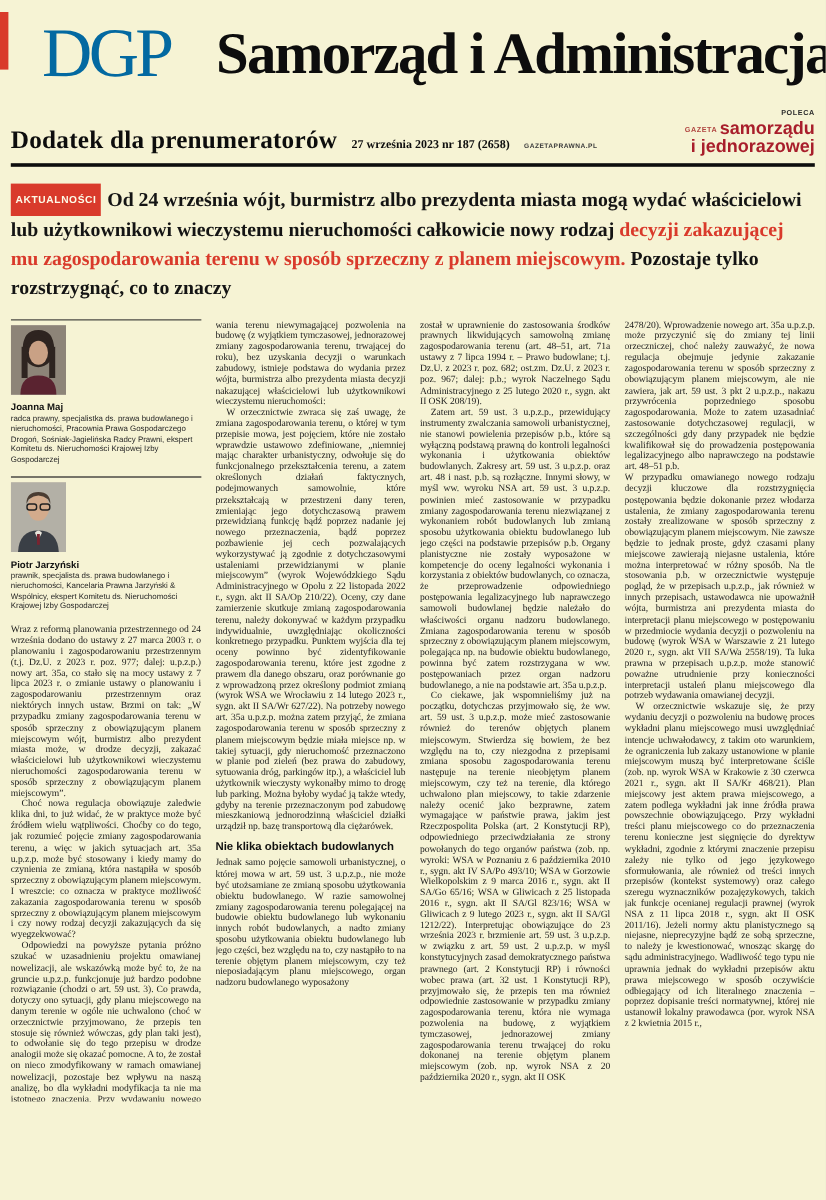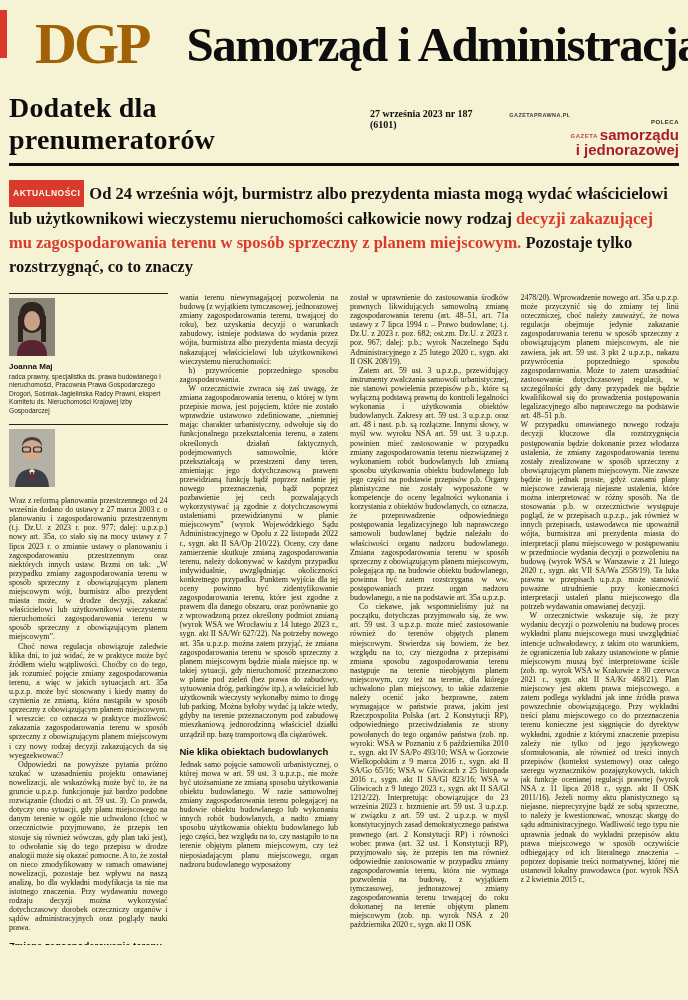--- a/index.html
+++ b/index.html
@@ -3,26 +3,26 @@
 <meta charset="utf-8">
 <style>
   html,body{margin:0;padding:0;}
   body{background:#e8e6cf;font-family:"Liberation Serif",serif;}
   .page{position:relative;width:688px;height:1000px;margin:0 auto;background:#f6f3d4;color:#141414;overflow:hidden;}
   .inner{padding:0 9px;}
 
   
   .red-bar{position:absolute;left:0;top:10px;width:7px;height:48px;background:#d93a2b;}
   .masthead-top{display:flex;align-items:flex-start;padding:14px 0 0 26px;height:72px;}
-  .dgp-logo{font-family:"Liberation Serif",serif;font-weight:700;font-size:58px;line-height:60px;letter-spacing:-3px;color:#a16207;}
+  .dgp-logo{font-family:"Liberation Serif",serif;font-weight:400;font-size:58px;line-height:60px;letter-spacing:-3px;color:#0369a1;}
   .mast-divider{width:2px;height:64px;background:#0d0d0d;margin:4px 18px 0 20px;}
   .mast-title{font-family:"Liberation Serif",serif;font-weight:700;font-size:49px;line-height:62px;letter-spacing:-1.5px;color:#0d0d0d;white-space:nowrap;}
   .masthead-sub{display:flex;align-items:flex-end;justify-content:space-between;margin-top:6px;}
   .sub-left{display:flex;align-items:baseline;gap:12px;}
-  .dodatek{font-family:"Liberation Serif",serif;font-weight:700;font-size:28px;letter-spacing:.2px;color:#0d0d0d;}
+  .dodatek{font-family:"Liberation Serif",serif;font-weight:700;font-size:21px;letter-spacing:.2px;color:#0d0d0d;}
   .issue{font-family:"Liberation Serif",serif;font-weight:700;font-size:10px;color:#0d0d0d;}
   .site{font-family:"Liberation Sans",sans-serif;font-weight:700;font-size:5.5px;color:#3a3a3a;letter-spacing:.4px;}
   .sub-right{text-align:right;line-height:1;}
   .poleca{font-family:"Liberation Sans",sans-serif;font-weight:700;font-size:6px;color:#2b2b2b;letter-spacing:.5px;margin-bottom:3px;}
   .brand{font-family:"Liberation Sans",sans-serif;font-weight:700;color:#a81e2b;font-size:15px;line-height:13px;}
   .brand .gz{font-size:6px;font-weight:700;color:#b04540;letter-spacing:.5px;margin-right:2px;vertical-align:2px;}
   .mast-rule{height:3px;background:#0d0d0d;margin-top:7px;}
 
   
   .headline{font-family:"Liberation Serif",serif;font-weight:700;font-size:42px;line-height:46px;letter-spacing:-1px;word-spacing:-1px;color:#0b0b0b;margin-top:20px;}
@@ -56,21 +56,21 @@
 
     <div class="masthead">
       <div class="masthead-top">
         <div class="dgp-logo">DGP</div>
         <div class="mast-divider"></div>
         <div class="mast-title">Samorząd i Administracja</div>
       </div>
       <div class="masthead-sub">
         <div class="sub-left">
           <span class="dodatek">Dodatek dla prenumeratorów</span>
-          <span class="issue">27 września 2023 nr 187 (6101)</span>
+          <span class="issue">27 września 2023 nr 187 (2658)</span>
           <span class="site">GAZETAPRAWNA.PL</span>
         </div>
         <div class="sub-right">
           <div class="poleca">POLECA</div>
           <div class="brand">
             <span class="gz">GAZETA</span><span>samorządu</span>
           </div>
           <div class="brand">i jednorazowej</div>
         </div>
       </div>
@@ -109,34 +109,37 @@
                 <rect width="46" height="58" fill="#b3b0a6"></rect>
                 <ellipse cx="23" cy="21" rx="9" ry="11" fill="#d3ab8c"></ellipse>
                 <path d="M13 18 Q13 8 23 8 Q33 8 33 18 L31 14 Q27 11 23 11 Q19 11 15 14 Z" fill="#4a3c32"></path>
                 <rect x="13.5" y="18" width="8" height="5" rx="2" fill="none" stroke="#222" stroke-width="1.2"></rect>
                 <rect x="24.5" y="18" width="8" height="5" rx="2" fill="none" stroke="#222" stroke-width="1.2"></rect>
                 <path d="M6 58 Q7 40 23 40 Q39 40 40 58 Z" fill="#3a3f46"></path>
                 <path d="M20 42 L23 48 L26 42 Q24 40 23 40 Q22 40 20 42 Z" fill="#e9e6dc"></path>
                 <rect x="21.8" y="43" width="2.4" height="9" fill="#7a2430"></rect>
               </svg>
             </div>
+            <div class="author-meta">
+              <div class="author-name">Piotr Jarzyński</div>
+              <div class="author-bio">prawnik, specjalista ds. prawa budowlanego i nieruchomości, Kancelaria Prawna Jarzyński &amp; Wspólnicy, ekspert Komitetu ds. Nieruchomości Krajowej Izby Gospodarczej</div>
+            </div>
           </div>
         </div>
         <div class="clip" style="height:528px;">
           <p class="noindent">Wraz z reformą planowania przestrzennego od 24 września dodano do ustawy z 27 marca 2003 r. o planowaniu i zagospodarowaniu przestrzennym (t.j. Dz.U. z 2023 r. poz. 977; dalej: u.p.z.p.) nowy art. 35a, co stało się na mocy ustawy z 7 lipca 2023 r. o zmianie ustawy o planowaniu i zagospodarowaniu przestrzennym oraz niektórych innych ustaw. Brzmi on tak: „W przypadku zmiany zagospodarowania terenu w sposób sprzeczny z obowiązującym planem miejscowym wójt, burmistrz albo prezydent miasta może, w drodze decyzji, zakazać właścicielowi lub użytkownikowi wieczystemu nieruchomości zagospodarowania terenu w sposób sprzeczny z obowiązującym planem miejscowym”.</p>
           <p>Choć nowa regulacja obowiązuje zaledwie klika dni, to już widać, że w praktyce może być źródłem wielu wątpliwości. Choćby co do tego, jak rozumieć pojęcie zmiany zagospodarowania terenu, a więc w jakich sytuacjach art. 35a u.p.z.p. może być stosowany i kiedy mamy do czynienia ze zmianą, która nastąpiła w sposób sprzeczny z obowiązującym planem miejscowym. I wreszcie: co oznacza w praktyce możliwość zakazania zagospodarowania terenu w sposób sprzeczny z obowiązującym planem miejscowym i czy nowy rodzaj decyzji zakazujących da się wyegzekwować?</p>
           <p>Odpowiedzi na powyższe pytania próżno szukać w uzasadnieniu projektu omawianej nowelizacji, ale wskazówką może być to, że na gruncie u.p.z.p. funkcjonuje już bardzo podobne rozwiązanie (chodzi o art. 59 ust. 3). Co prawda, dotyczy ono sytuacji, gdy planu miejscowego na danym terenie w ogóle nie uchwalono (choć w orzecznictwie przyjmowano, że przepis ten stosuje się również wówczas, gdy plan taki jest), to odwołanie się do tego przepisu w drodze analogii może się okazać pomocne. A to, że został on nieco zmodyfikowany w ramach omawianej nowelizacji, pozostaje bez wpływu na naszą analizę, bo dla wykładni modyfikacja ta nie ma istotnego znaczenia. Przy wydawaniu nowego rodzaju decyzji można wykorzystać dotychczasowy dorobek orzeczniczy organów i sądów administracyjnych oraz poglądy nauki prawa.</p>
           <h3>Zmiana zagospodarowania terenu, czyli co?</h3>
 
         </div>
       </div>
 
       <div class="col bt">
         <p class="noindent">wania terenu niewymagającej pozwolenia na budowę (z wyjątkiem tymczasowej, jednorazowej zmiany zagospodarowania terenu, trwającej do roku), bez uzyskania decyzji o warunkach zabudowy, istnieje podstawa do wydania przez wójta, burmistrza albo prezydenta miasta decyzji nakazującej właścicielowi lub użytkownikowi wieczystemu nieruchomości:</p>
-        <p>b) przywrócenie poprzedniego sposobu zagospodarowania.</p>
         <p>W orzecznictwie zwraca się zaś uwagę, że zmiana zagospodarowania terenu, o której w tym przepisie mowa, jest pojęciem, które nie zostało wprawdzie ustawowo zdefiniowane, „niemniej mając charakter urbanistyczny, odwołuje się do funkcjonalnego przekształcenia terenu, a zatem określonych działań faktycznych, podejmowanych samowolnie, które przekształcają w przestrzeni dany teren, zmieniając jego dotychczasową prawem przewidzianą funkcję bądź poprzez nadanie jej nowego przeznaczenia, bądź poprzez pozbawienie jej cech pozwalających wykorzystywać ją zgodnie z dotychczasowymi ustaleniami przewidzianymi w planie miejscowym” (wyrok Wojewódzkiego Sądu Administracyjnego w Opolu z 22 listopada 2022 r., sygn. akt II SA/Op 210/22). Oceny, czy dane zamierzenie skutkuje zmianą zagospodarowania terenu, należy dokonywać w każdym przypadku indywidualnie, uwzględniając okoliczności konkretnego przypadku. Punktem wyjścia dla tej oceny powinno być zidentyfikowanie zagospodarowania terenu, które jest zgodne z prawem dla danego obszaru, oraz porównanie go z wprowadzoną przez określony podmiot zmianą (wyrok WSA we Wrocławiu z 14 lutego 2023 r., sygn. akt II SA/Wr 627/22). Na potrzeby nowego art. 35a u.p.z.p. można zatem przyjąć, że zmiana zagospodarowania terenu w sposób sprzeczny z planem miejscowym będzie miała miejsce np. w takiej sytuacji, gdy nieruchomość przeznaczono w planie pod zieleń (bez prawa do zabudowy, sytuowania dróg, parkingów itp.), a właściciel lub użytkownik wieczysty wykonałby mimo to drogę lub parking. Można byłoby wydać ją także wtedy, gdyby na terenie przeznaczonym pod zabudowę mieszkaniową jednorodzinną właściciel działki urządził np. bazę transportową dla ciężarówek.</p>
         <h3>Nie klika obiektach budowlanych</h3>
         <p class="noindent">Jednak samo pojęcie samowoli urbanistycznej, o której mowa w art. 59 ust. 3 u.p.z.p., nie może być utożsamiane ze zmianą sposobu użytkowania obiektu budowlanego. W razie samowolnej zmiany zagospodarowania terenu polegającej na budowie obiektu budowlanego lub wykonaniu innych robót budowlanych, a nadto zmiany sposobu użytkowania obiektu budowlanego lub jego części, bez względu na to, czy nastąpiło to na terenie objętym planem miejscowym, czy też nieposiadającym planu miejscowego, organ nadzoru budowlanego wyposażony</p>
       </div>
 
       <div class="col bt">
         <p class="noindent">został w uprawnienie do zastosowania środków prawnych likwidujących samowolną zmianę zagospodarowania terenu (art. 48–51, art. 71a ustawy z 7 lipca 1994 r. – Prawo budowlane; t.j. Dz.U. z 2023 r. poz. 682; ost.zm. Dz.U. z 2023 r. poz. 967; dalej: p.b.; wyrok Naczelnego Sądu Administracyjnego z 25 lutego 2020 r., sygn. akt II OSK 208/19).</p>
         <p>Zatem art. 59 ust. 3 u.p.z.p., przewidujący instrumenty zwalczania samowoli urbanistycznej, nie stanowi powielenia przepisów p.b., które są wyłączną podstawą prawną do kontroli legalności wykonania i użytkowania obiektów budowlanych. Zakresy art. 59 ust. 3 u.p.z.p. oraz art. 48 i nast. p.b. są rozłączne. Innymi słowy, w myśl ww. wyroku NSA art. 59 ust. 3 u.p.z.p. powinien mieć zastosowanie w przypadku zmiany zagospodarowania terenu niezwiązanej z wykonaniem robót budowlanych lub zmianą sposobu użytkowania obiektu budowlanego lub jego części na podstawie przepisów p.b. Organy planistyczne nie zostały wyposażone w kompetencje do oceny legalności wykonania i korzystania z obiektów budowlanych, co oznacza, że przeprowadzenie odpowiedniego postępowania legalizacyjnego lub naprawczego samowoli budowlanej będzie należało do właściwości organu nadzoru budowlanego. Zmiana zagospodarowania terenu w sposób sprzeczny z obowiązującym planem miejscowym, polegająca np. na budowie obiektu budowlanego, powinna być zatem rozstrzygana w ww. postępowaniach przez organ nadzoru budowlanego, a nie na podstawie art. 35a u.p.z.p.</p>
         <p>Co ciekawe, jak wspomnieliśmy już na początku, dotychczas przyjmowało się, że ww. art. 59 ust. 3 u.p.z.p. może mieć zastosowanie również do terenów objętych planem miejscowym. Stwierdza się bowiem, że bez względu na to, czy niezgodna z przepisami zmiana sposobu zagospodarowania terenu następuje na terenie nieobjętym planem miejscowym, czy też na terenie, dla którego uchwalono plan miejscowy, to takie zdarzenie należy ocenić jako bezprawne, zatem wymagające w państwie prawa, jakim jest Rzeczpospolita Polska (art. 2 Konstytucji RP), odpowiedniego przeciwdziałania ze strony powołanych do tego organów państwa (zob. np. wyroki: WSA w Poznaniu z 6 października 2010 r., sygn. akt IV SA/Po 493/10; WSA w Gorzowie Wielkopolskim z 9 marca 2016 r., sygn. akt II SA/Go 65/16; WSA w Gliwicach z 25 listopada 2016 r., sygn. akt II SA/Gl 823/16; WSA w Gliwicach z 9 lutego 2023 r., sygn. akt II SA/Gl 1212/22). Interpretując obowiązujące do 23 września 2023 r. brzmienie art. 59 ust. 3 u.p.z.p. w związku z art. 59 ust. 2 u.p.z.p. w myśl konstytucyjnych zasad demokratycznego państwa prawnego (art. 2 Konstytucji RP) i równości wobec prawa (art. 32 ust. 1 Konstytucji RP), przyjmowało się, że przepis ten ma również odpowiednie zastosowanie w przypadku zmiany zagospodarowania terenu, która nie wymaga pozwolenia na budowę, z wyjątkiem tymczasowej, jednorazowej zmiany zagospodarowania terenu trwającej do roku dokonanej na terenie objętym planem miejscowym (zob. np. wyrok NSA z 20 października 2020 r., sygn. akt II OSK</p>
       </div>

